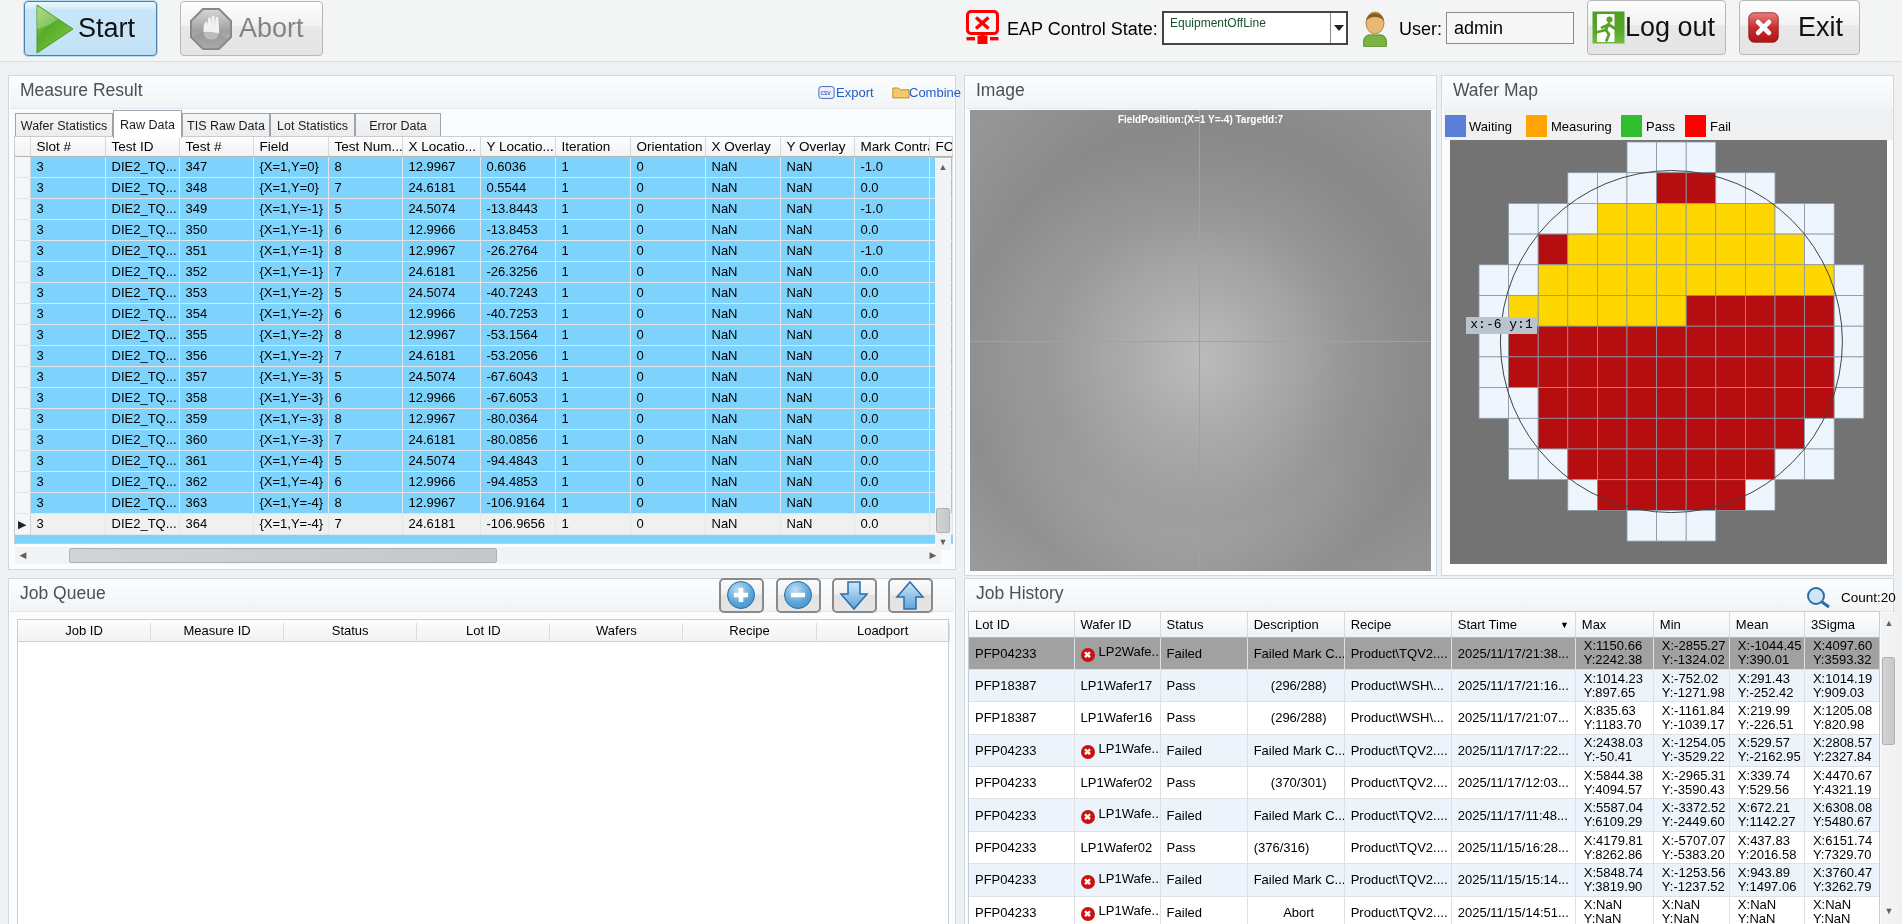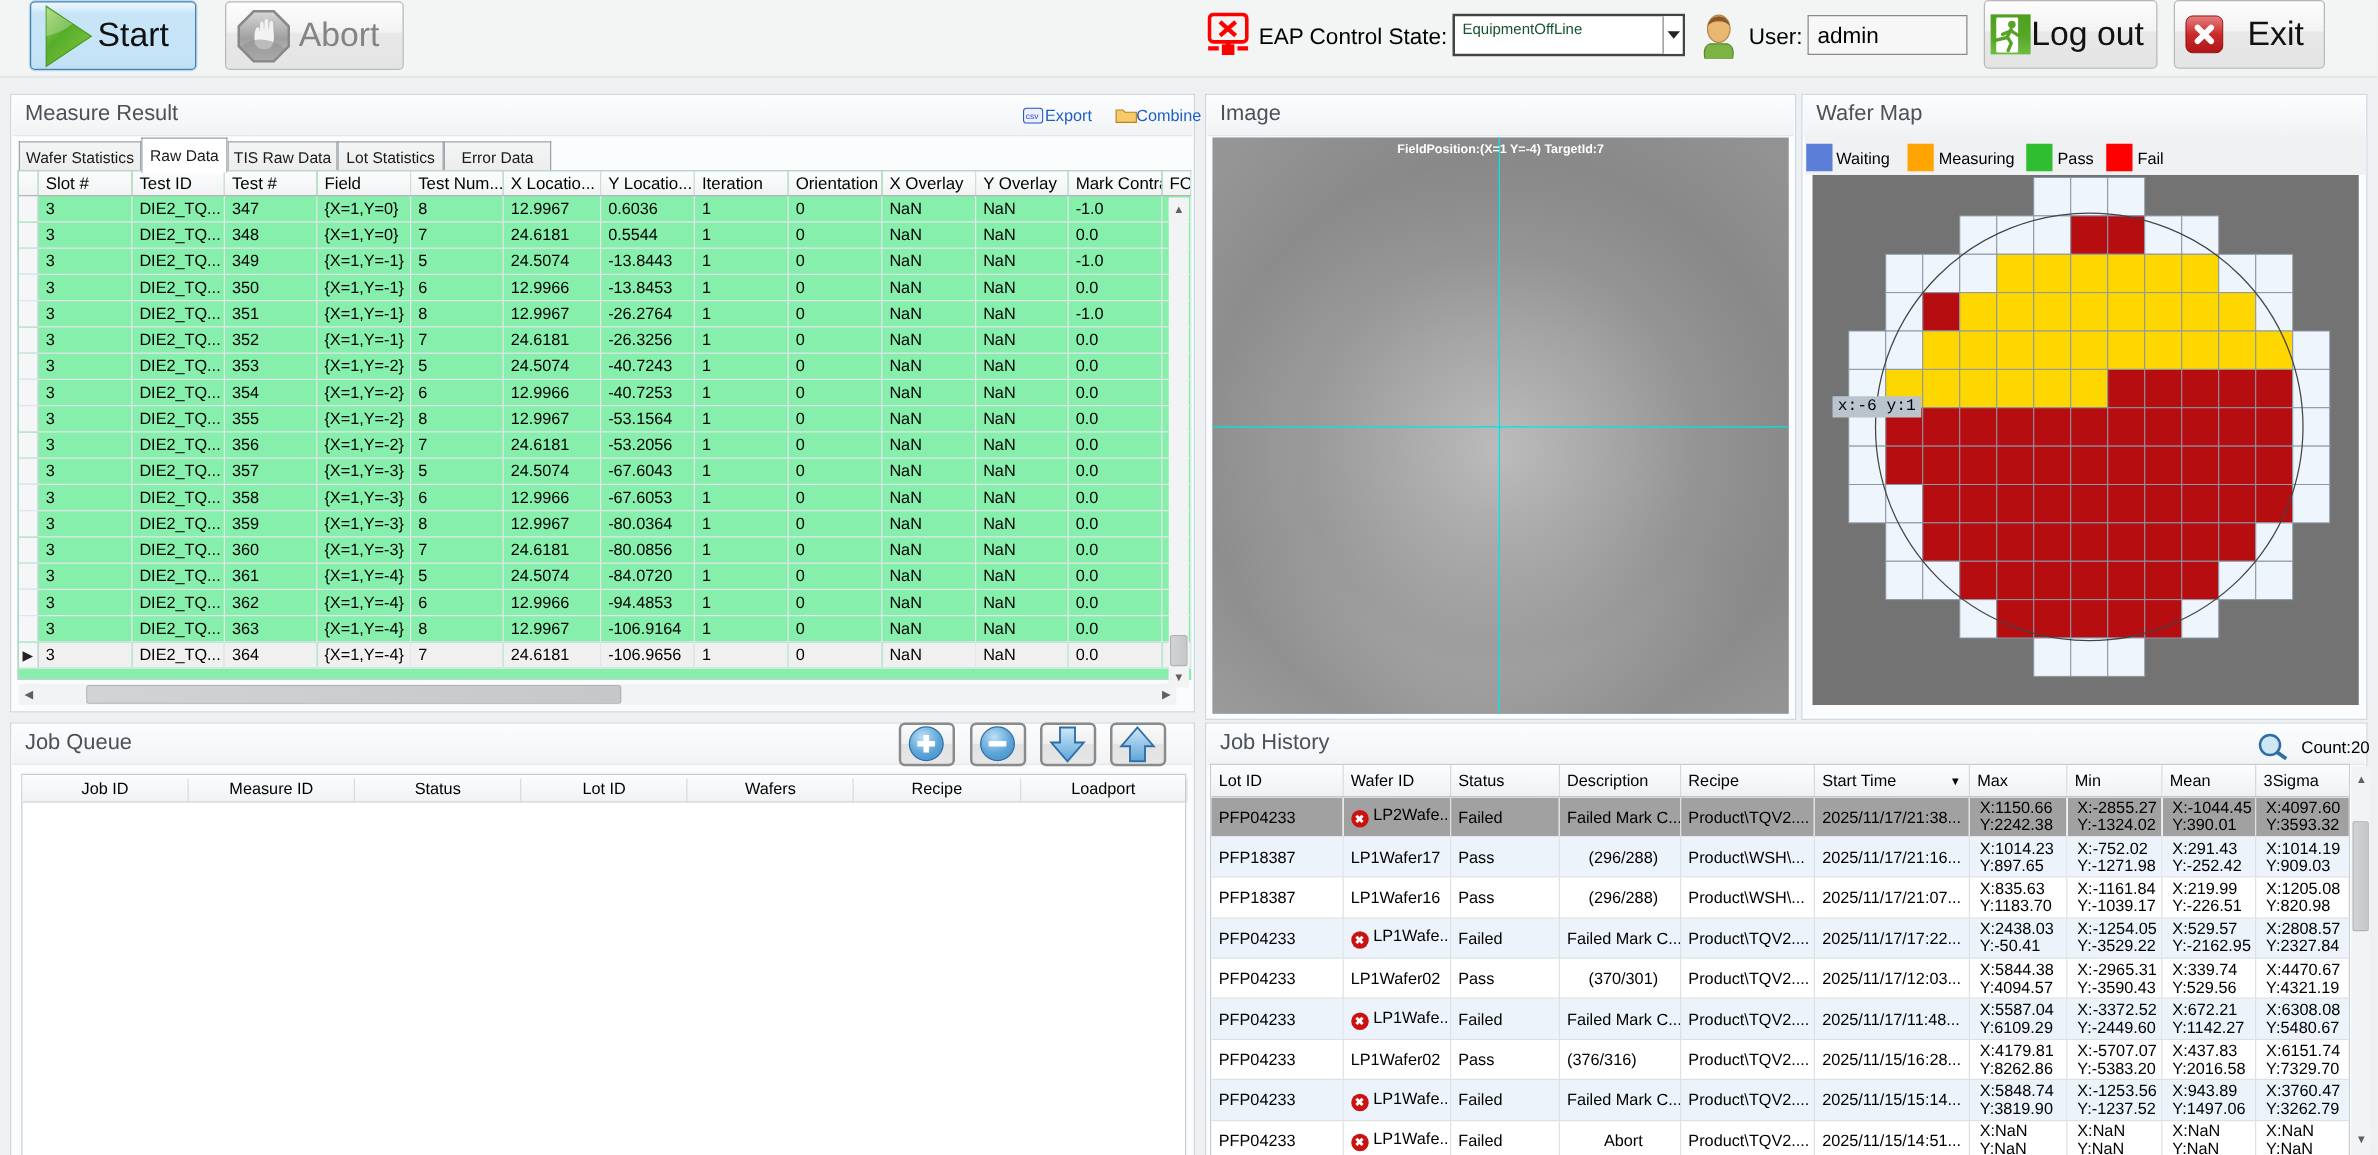--- a/index.html
+++ b/index.html
@@ -30,21 +30,21 @@
 .phead { position:absolute; left:1px; top:0; right:1px; height:33px; background:linear-gradient(#fcfdfe,#f1f3f5); border-bottom:1px solid #e4e8ec; }
 #pMeasure { left:8px; top:75px; width:948px; height:495px; }
 #pImage { left:964px; top:75px; width:473px; height:501px; }
 #pWafer { left:1441px; top:75px; width:453px; height:501px; }
 #pQueue { left:8px; top:578px; width:948px; height:346px; border-bottom:none; }
 #pHistory { left:964px; top:578px; width:930px; height:346px; border-bottom:none; }
 
 .tab { position:absolute; top:37px; height:25px; background:linear-gradient(#f4f5f6,#ececec); border:1px solid #9ba4ac; border-bottom:none; font-size:12.5px; color:#1b1b1b; text-align:center; padding-top:5px; }
 .tab.active { background:#fff; height:28px; top:34px; z-index:5; padding-top:7px; }
 
-#mgrid { position:absolute; left:5px; top:60px; width:939px; height:408px; background:#86efac; border:1px solid #c6cdd4; border-right:none; overflow:hidden; }
+#mgrid { position:absolute; left:5px; top:60px; width:939px; height:408px; background:#7dd3fc; border:1px solid #c6cdd4; border-right:none; overflow:hidden; }
 table.grid { border-collapse:collapse; table-layout:fixed; }
 table.grid td, table.grid th { overflow:hidden; white-space:nowrap; font-weight:normal; text-align:left; }
 #mtable { width:926px; font-size:13px; }
 #mtable th { height:19px; background:linear-gradient(#fdfdfd,#f0f2f4); border-right:1px solid #d9d9d9; border-bottom:1px solid #b5b5b5; padding:0 0 0 6px; font-size:13.5px; }
 #mtable td { height:21px; border-right:1px solid #e2e6ea; border-bottom:1px solid #e2e6ea; padding:0 0 0 6px; }
 #mtable td.sel { background:#f5f6f7; border-right:1px solid #cfd4d9; padding:0; }
 
 .sbar { position:absolute; background:#f2f3f4; }
 .sthumb { position:absolute; background:linear-gradient(90deg,#d2d3d4,#c6c7c8); border:1px solid #b0b1b3; border-radius:2px; }
 .sarrow { position:absolute; width:16px; height:16px; background:#f2f3f4; color:#606060; font-size:9px; text-align:center; line-height:16px; }
@@ -432,21 +432,21 @@
             <td></td>
           </tr>
           <tr>
             <td class="sel"></td>
             <td>3</td>
             <td>DIE2_TQ...</td>
             <td>361</td>
             <td>{X=1,Y=-4}</td>
             <td>5</td>
             <td>24.5074</td>
-            <td>-84.0720</td>
+            <td>-94.4843</td>
             <td>1</td>
             <td>0</td>
             <td>NaN</td>
             <td>NaN</td>
             <td>0.0</td>
             <td></td>
           </tr>
           <tr>
             <td class="sel"></td>
             <td>3</td>

